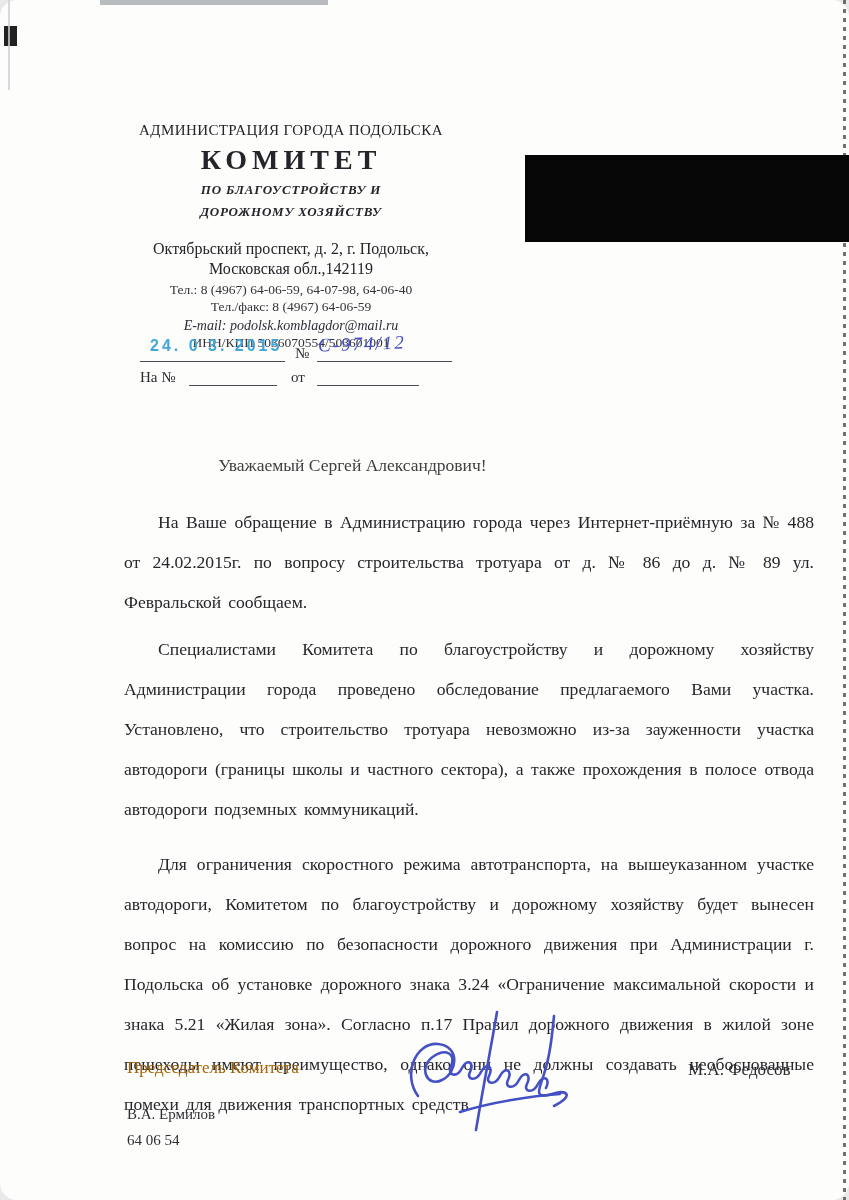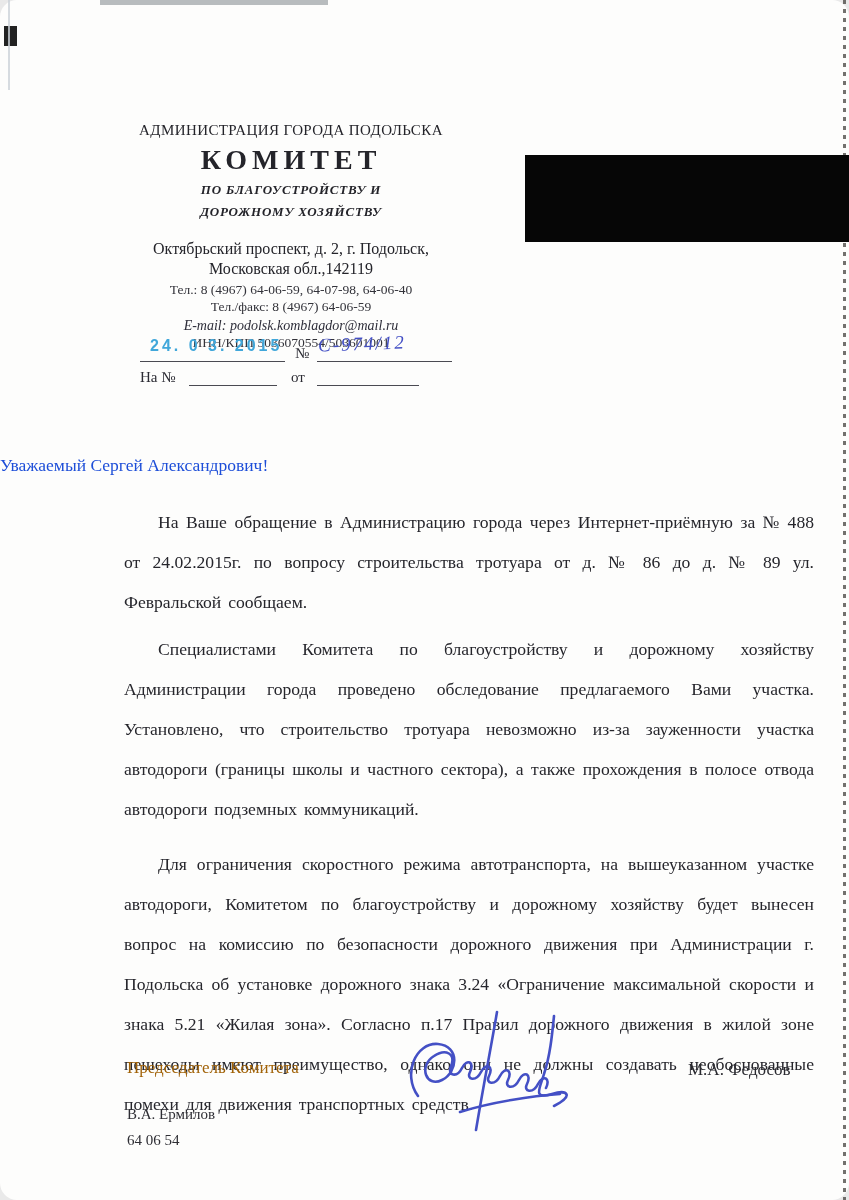--- a/index.html
+++ b/index.html
@@ -65,21 +65,21 @@
   }
   .hand-number {
     position: absolute; left: 178px; top: -8px;
     font-style: italic; font-size: 19px; letter-spacing: 2px;
     color: #4450c5; transform: rotate(-2deg); white-space: nowrap;
   }
   .num-label { margin: 0 8px 0 10px; }
   
   .greeting {
     position: absolute; left: 0; top: 455px; width: 705px;
-    text-align: left; font-size: 17.5px; color: #1d4ed8;
+    text-align: center; font-size: 17.5px; color: #404040;
   }
   .body-text {
     position: absolute; left: 124px; top: 502px; width: 690px;
     font-size: 17.6px; line-height: 40px; color: #26262c;
     text-align: justify;
   }
   .body-text p { margin: 0 0 7px 0; text-indent: 34px; word-spacing: 2.5px; font-family: Liberation Serif, serif; }
   .body-text p.p3 { margin-top: 15px; }
   
   .sig-title { position: absolute; left: 127px; top: 1058px; font-size: 17px; color: #a16207; }

